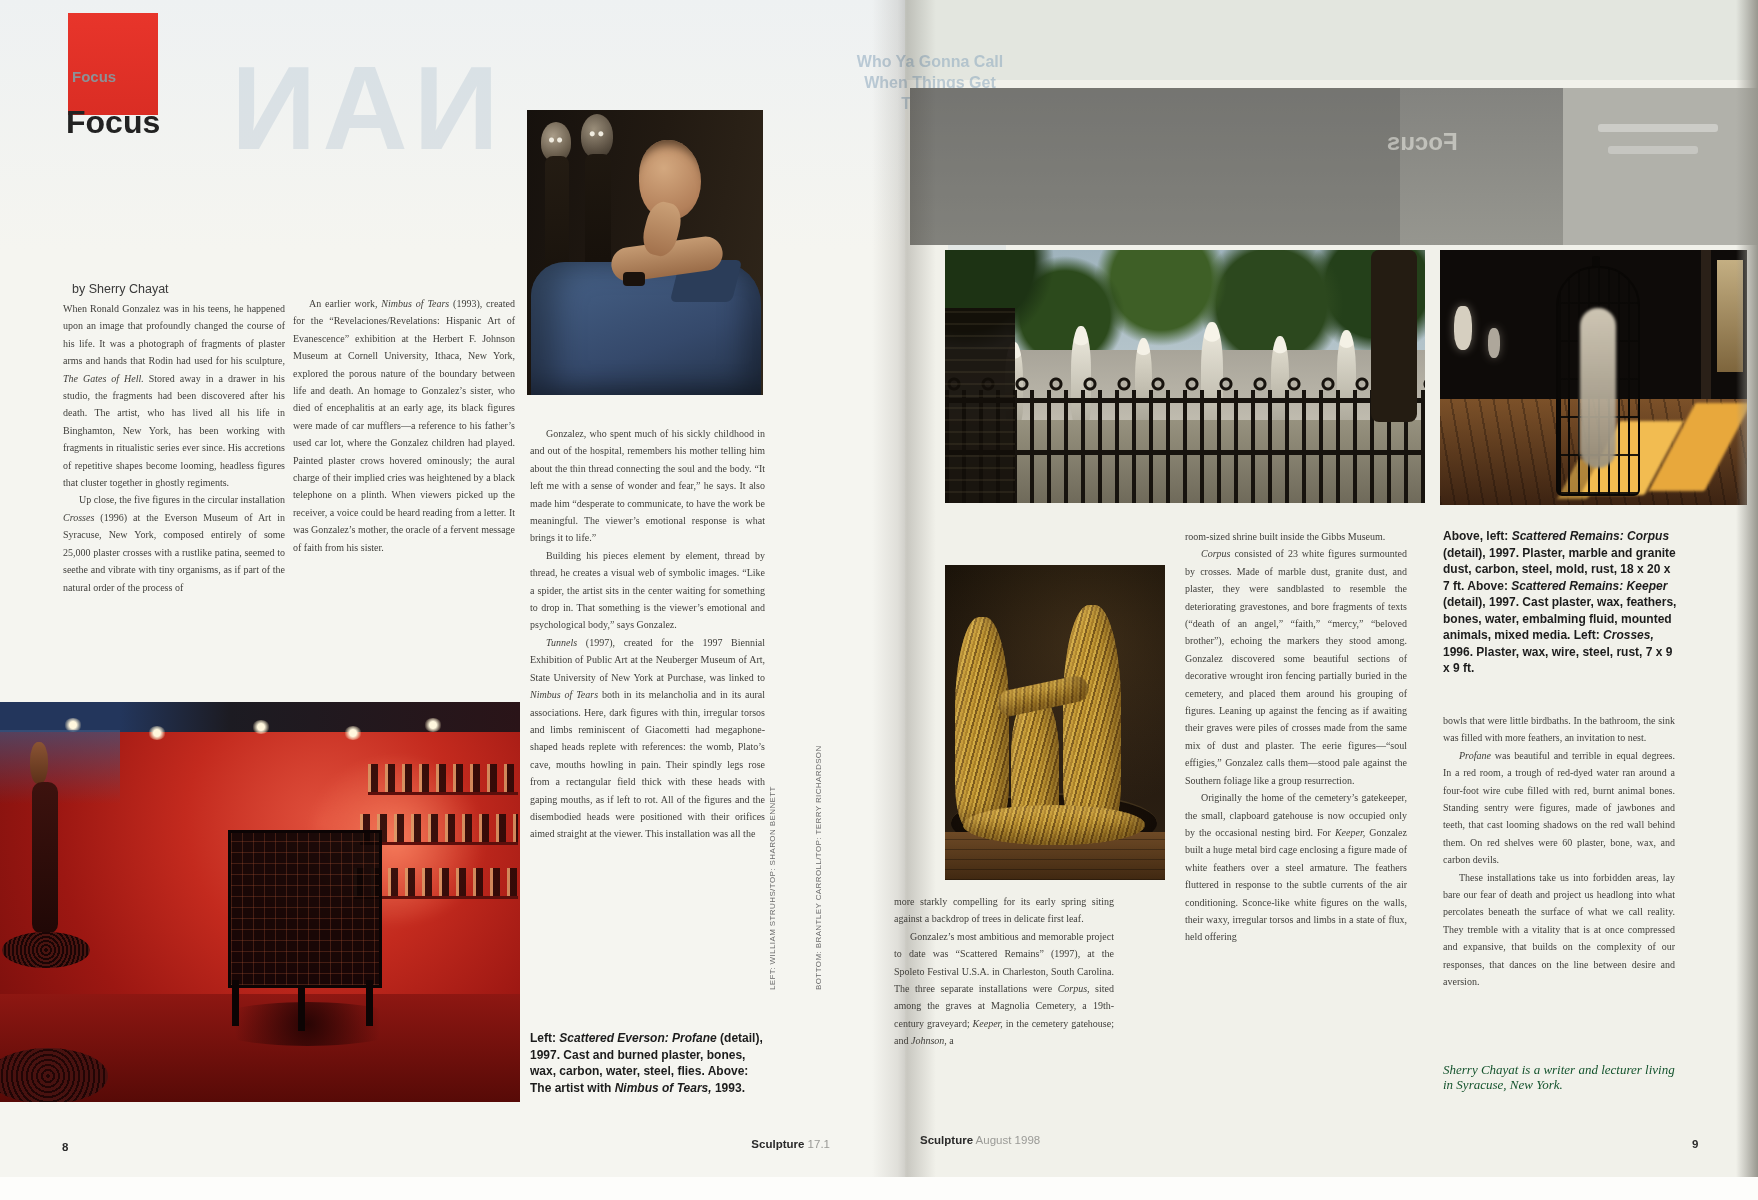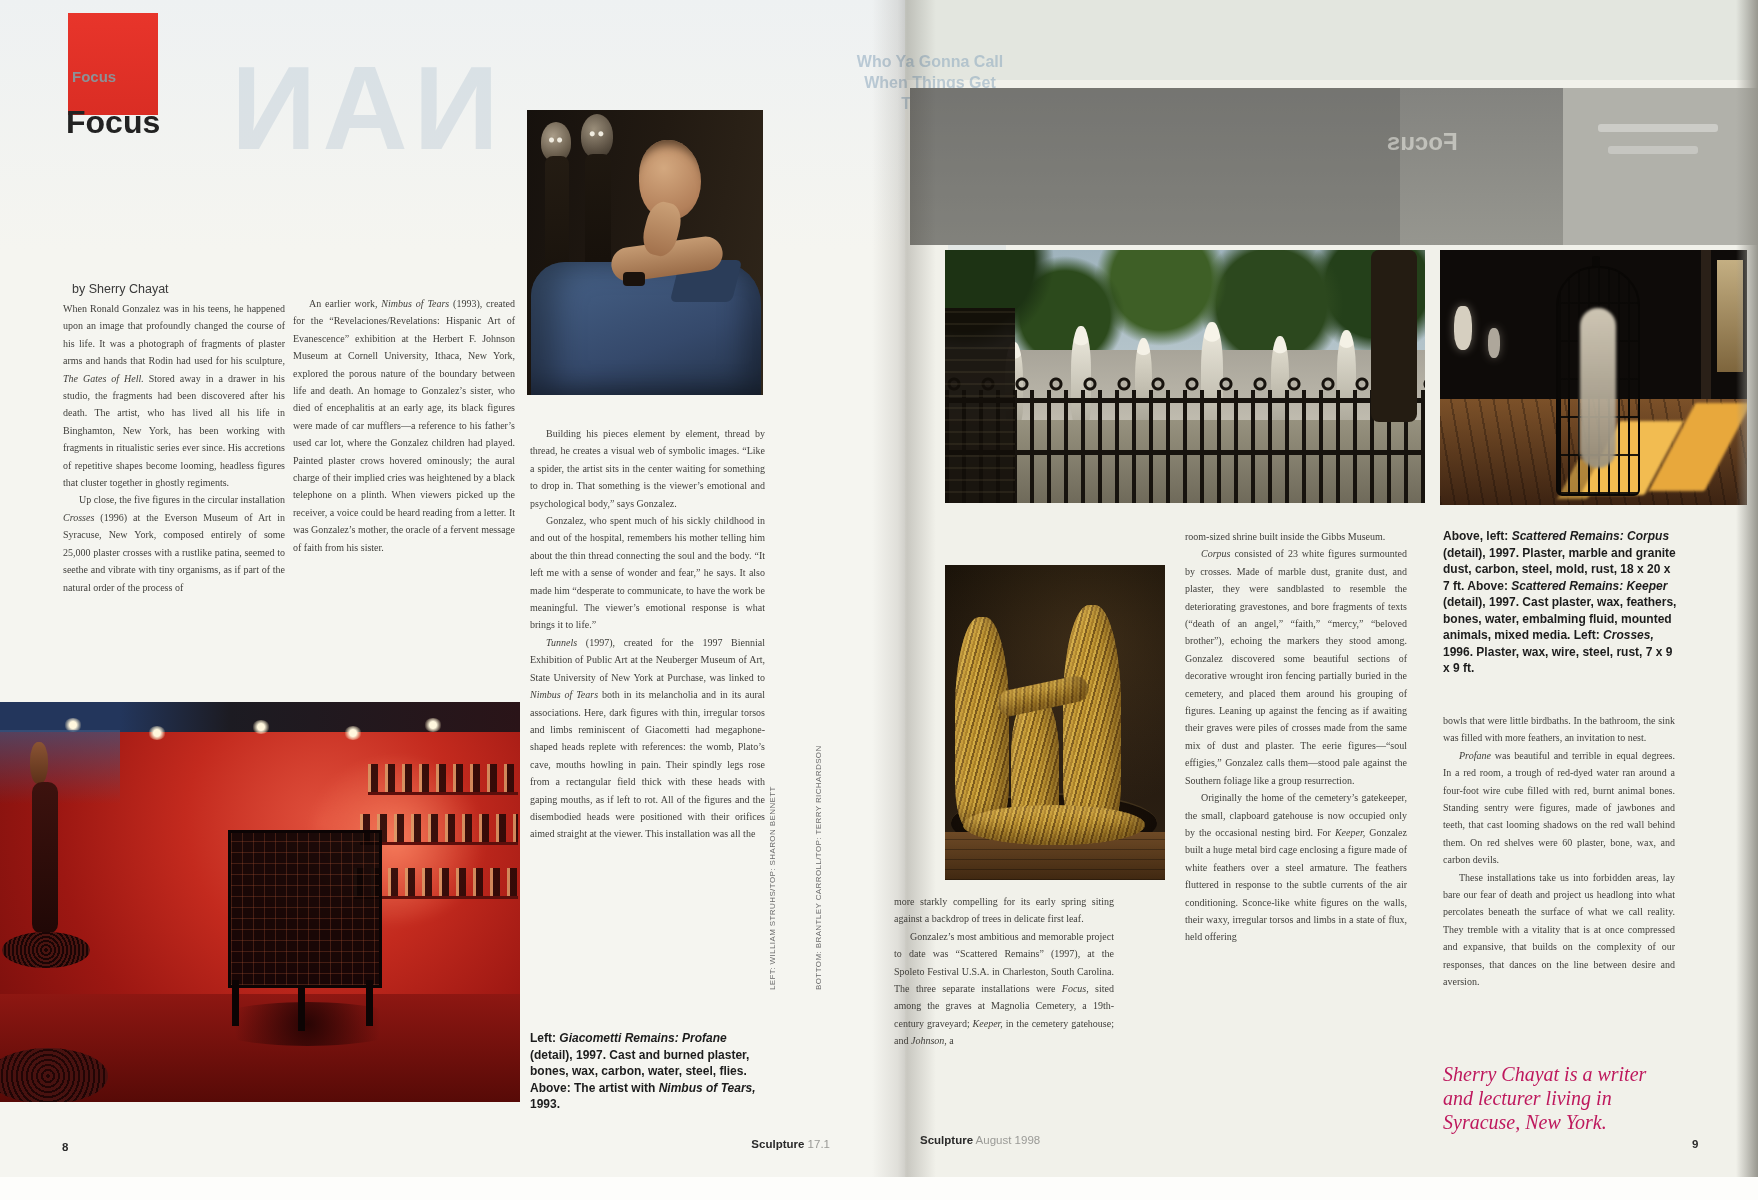--- a/index.html
+++ b/index.html
@@ -34,21 +34,21 @@
   
   .col{font-size:10px;line-height:17.4px;color:#3f3e3a;text-align:justify;}
   .col p{margin:0;text-indent:16px;}
   .col p.cont{text-indent:0;}
   .col1{left:63px;top:300px;width:222px;}
   .col2{left:293px;top:295px;width:222px;}
   .col3{left:530px;top:425px;width:235px;}
   .colA{left:894px;top:893px;width:220px;}
   .colB{left:1185px;top:528px;width:222px;}
   .colC{left:1443px;top:688px;width:232px;margin-top:24px;}
-  .bio{left:1443px;top:1062px;width:232px;font-size:20px;line-height:24px;color:#be185d;font-style:italic;}
+  .bio{left:1443px;top:1062px;width:232px;font-size:13px;line-height:15px;color:#14532d;font-style:italic;}
 
   .caption{font-family:"Liberation Sans",sans-serif;font-weight:bold;font-size:12px;line-height:16.5px;color:#1c1c1c;text-align:left;}
   .caption-left{left:530px;top:1030px;width:238px;}
   .caption-right{left:1443px;top:528px;width:234px;}
 
   
   .footer{font-family:"Liberation Sans",sans-serif;font-size:11.5px;color:#2a2a2a;}
   .pageno{font-weight:bold;}
   .mag{font-weight:bold;}
   .issue{color:#9a9a96;font-weight:normal;}
@@ -195,25 +195,25 @@
   <div class="abs byline">by Sherry Chayat</div>
 
   <div class="abs col col1">
       <p class="cont">When Ronald Gonzalez was in his teens, he happened upon an image that profoundly changed the course of his life. It was a photograph of fragments of plaster arms and hands that Rodin had used for his sculpture, <i>The Gates of Hell.</i> Stored away in a drawer in his studio, the fragments had been discovered after his death. The artist, who has lived all his life in Binghamton, New York, has been working with fragments in ritualistic series ever since. His accretions of repetitive shapes become looming, headless figures that cluster together in ghostly regiments.</p>
       <p>Up close, the five figures in the circular installation <i>Crosses</i> (1996) at the Everson Museum of Art in Syracuse, New York, composed entirely of some 25,000 plaster crosses with a rustlike patina, seemed to seethe and vibrate with tiny organisms, as if part of the natural order of the process of</p>
     </div>
   <div class="abs col col2">
       <p>An earlier work, <i>Nimbus of Tears</i> (1993), created for the “Revelaciones/Revelations: Hispanic Art of Evanescence” exhibition at the Herbert F. Johnson Museum at Cornell University, Ithaca, New York, explored the porous nature of the boundary between life and death. An homage to Gonzalez’s sister, who died of encephalitis at an early age, its black figures were made of car mufflers—a reference to his father’s used car lot, where the Gonzalez children had played. Painted plaster crows hovered ominously; the aural charge of their implied cries was heightened by a black telephone on a plinth. When viewers picked up the receiver, a voice could be heard reading from a letter. It was Gonzalez’s mother, the oracle of a fervent message of faith from his sister.</p>
     </div>
   <div class="abs col col3">
+      <p>Gonzalez, who spent much of his sickly childhood in and out of the hospital, remembers his mother telling him about the thin thread connecting the soul and the body. “It left me with a sense of wonder and fear,” he says. It also made him “desperate to communicate, to have the work be meaningful. The viewer’s emotional response is what brings it to life.”</p>
       <p>Building his pieces element by element, thread by thread, he creates a visual web of symbolic images. “Like a spider, the artist sits in the center waiting for something to drop in. That something is the viewer’s emotional and psychological body,” says Gonzalez.</p>
-      <p>Gonzalez, who spent much of his sickly childhood in and out of the hospital, remembers his mother telling him about the thin thread connecting the soul and the body. “It left me with a sense of wonder and fear,” he says. It also made him “desperate to communicate, to have the work be meaningful. The viewer’s emotional response is what brings it to life.”</p>
       <p><i>Tunnels</i> (1997), created for the 1997 Biennial Exhibition of Public Art at the Neuberger Museum of Art, State University of New York at Purchase, was linked to <i>Nimbus of Tears</i> both in its melancholia and in its aural associations. Here, dark figures with thin, irregular torsos and limbs reminiscent of Giacometti had megaphone-shaped heads replete with references: the womb, Plato’s cave, mouths howling in pain. Their spindly legs rose from a rectangular field thick with these heads with gaping mouths, as if left to rot. All of the figures and the disembodied heads were positioned with their orifices aimed straight at the viewer. This installation was all the</p>
     </div>
-  <div class="abs caption caption-left">Left: <i>Giacometti Remains: Profane</i> (detail), 1997. Cast and burned plaster, bones, wax, carbon, water, steel, flies. Above: The artist with <i>Nimbus of Tears,</i> 1993.</div>
+  <div class="abs caption caption-left">Left: <i>Scattered Everson: Profane</i> (detail), 1997. Cast and burned plaster, bones, wax, carbon, water, steel, flies. Above: The artist with <i>Nimbus of Tears,</i> 1993.</div>
 
   <div class="abs photo pp">
     <div class="pp-head pp-h1"></div>
     <div class="pp-head pp-h2"></div>
     <div class="pp-b1"></div>
     <div class="pp-b2"></div>
     <div class="pp-shirt"></div>
     <div class="pp-collar"></div>
     <div class="pp-arm"></div>
     <div class="pp-watch"></div>
@@ -300,21 +300,21 @@
     <div class="cp-floor"></div>
     <div class="shag" style="left:10px;top:52px;width:54px;height:210px;"></div>
     <div class="shag" style="left:66px;top:128px;width:48px;height:140px;"></div>
     <div class="shag" style="left:118px;top:40px;width:58px;height:226px;"></div>
     <div class="shag" style="left:52px;top:118px;width:92px;height:26px;transform:rotate(-12deg);border-radius:14px;"></div>
     <div class="shag" style="left:18px;top:240px;width:182px;height:40px;border-radius:50%;"></div>
   </div>
 
   <div class="abs col colA">
       <p class="cont">more starkly compelling for its early spring siting against a backdrop of trees in delicate first leaf.</p>
-      <p>Gonzalez’s most ambitious and memorable project to date was “Scattered Remains” (1997), at the Spoleto Festival U.S.A. in Charleston, South Carolina. The three separate installations were <i>Focus,</i> sited among the graves at Magnolia Cemetery, a 19th-century graveyard; <i>Keeper,</i> in the cemetery gatehouse; and <i>Johnson,</i> a</p>
+      <p>Gonzalez’s most ambitious and memorable project to date was “Scattered Remains” (1997), at the Spoleto Festival U.S.A. in Charleston, South Carolina. The three separate installations were <i>Corpus,</i> sited among the graves at Magnolia Cemetery, a 19th-century graveyard; <i>Keeper,</i> in the cemetery gatehouse; and <i>Johnson,</i> a</p>
     </div>
   <div class="abs col colB">
       <p class="cont">room-sized shrine built inside the Gibbs Museum.</p>
       <p><i>Corpus</i> consisted of 23 white figures surmounted by crosses. Made of marble dust, granite dust, and plaster, they were sandblasted to resemble the deteriorating gravestones, and bore fragments of texts (“death of an angel,” “faith,” “mercy,” “beloved brother”), echoing the markers they stood among. Gonzalez discovered some beautiful sections of decorative wrought iron fencing partially buried in the cemetery, and placed them around his grouping of figures. Leaning up against the fencing as if awaiting their graves were piles of crosses made from the same mix of dust and plaster. The eerie figures—“soul effigies,” Gonzalez calls them—stood pale against the Southern foliage like a group resurrection.</p>
       <p>Originally the home of the cemetery’s gatekeeper, the small, clapboard gatehouse is now occupied only by the occasional nesting bird. For <i>Keeper,</i> Gonzalez built a huge metal bird cage enclosing a figure made of white feathers over a steel armature. The feathers fluttered in response to the subtle currents of the air conditioning. Sconce-like white figures on the walls, their waxy, irregular torsos and limbs in a state of flux, held offering</p>
     </div>
   <div class="abs caption caption-right">Above, left: <i>Scattered Remains: Corpus</i> (detail), 1997. Plaster, marble and granite dust, carbon, steel, mold, rust, 18 x 20 x 7 ft. Above: <i>Scattered Remains: Keeper</i> (detail), 1997. Cast plaster, wax, feathers, bones, water, embalming fluid, mounted animals, mixed media. Left: <i>Crosses,</i> 1996. Plaster, wax, wire, steel, rust, 7 x 9 x 9 ft.</div>
   <div class="abs col colC">
       <p class="cont">bowls that were little birdbaths. In the bathroom, the sink was filled with more feathers, an invitation to nest.</p>
       <p><i>Profane</i> was beautiful and terrible in equal degrees. In a red room, a trough of red-dyed water ran around a four-foot wire cube filled with red, burnt animal bones. Standing sentry were figures, made of jawbones and teeth, that cast looming shadows on the red wall behind them. On red shelves were 60 plaster, bone, wax, and carbon devils.</p>

